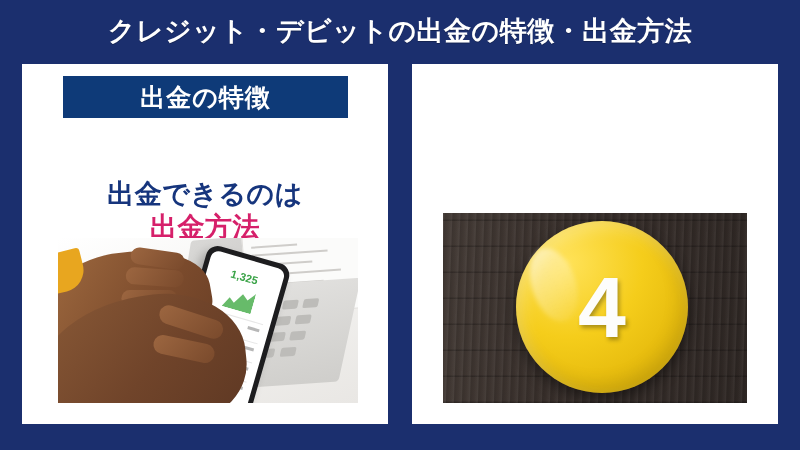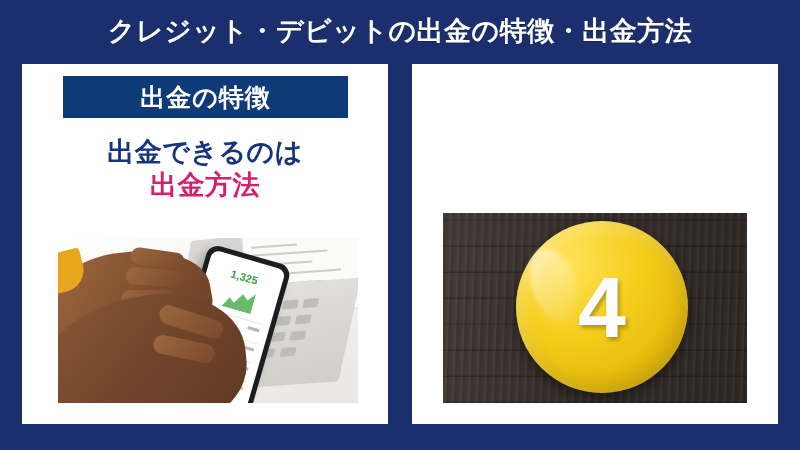--- a/index.html
+++ b/index.html
@@ -83,21 +83,21 @@
     width: 366px;
     text-align: center;
   }
   .sub-line {
     font-size: 27px;
     font-weight: 700;
     line-height: 1.22;
     white-space: nowrap;
     letter-spacing: 0.5px;
   }
-  .sub-navy  { color: #16357d; }
+  .sub-navy  { color: #16357d; margin-top: 42px; }
   .sub-pink  { color: #d6206a; }
 
   .panel-left  .panel-sub { top: 72px; }
   .panel-right .panel-sub { top: 84px; }
 
   
   .photo {
     position: absolute;
     overflow: hidden;
   }

